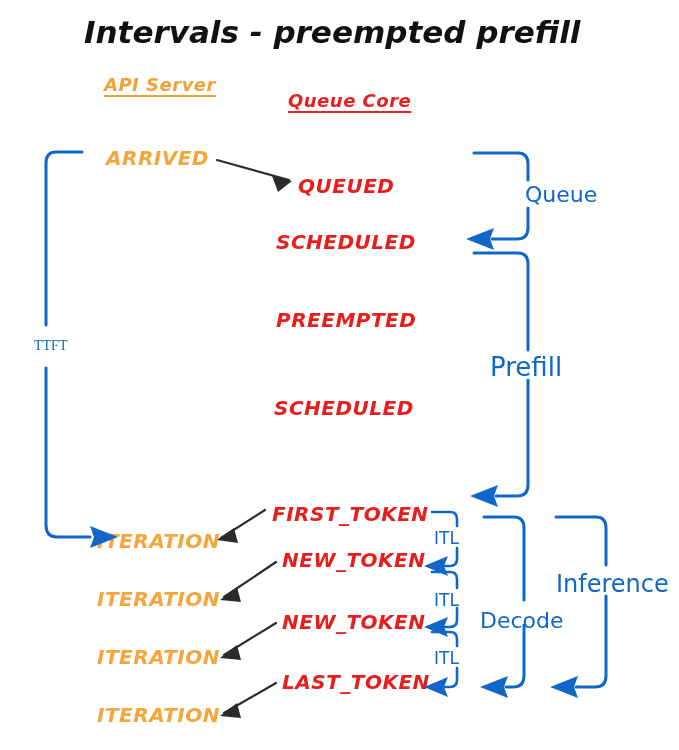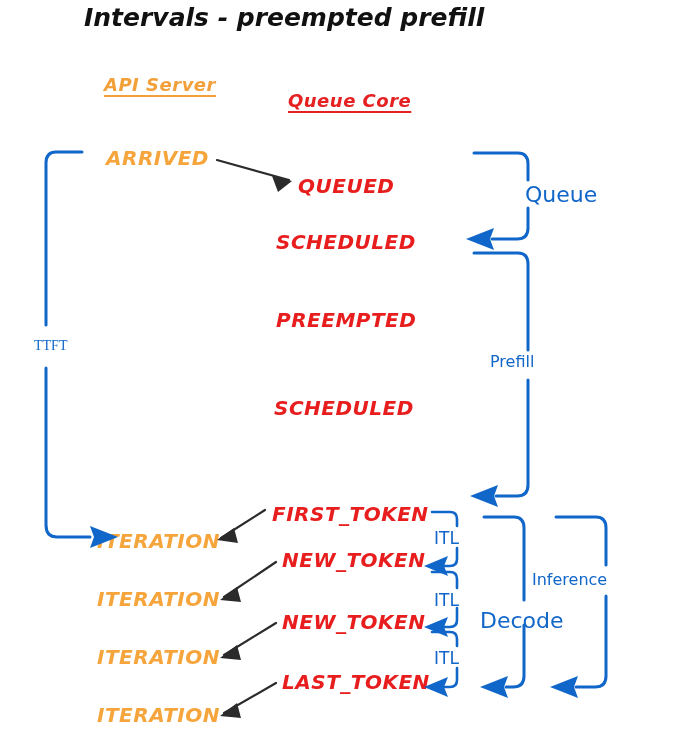--- a/index.html
+++ b/index.html
@@ -12,22 +12,22 @@
   }
   .hand{
     font-family:"DejaVu Sans", sans-serif;
     font-style:italic;
     font-weight:bold;
     letter-spacing:.5px;
     white-space:nowrap;
     position:absolute;
   }
   #title{
-    left:84px; top:3px;
-    font-size:25px;
+    left:84px; top:14px;
+    font-size:31px;
     color:#111111;
     letter-spacing:0px;
   }
   .col-head{
     font-size:18px;
     text-decoration:underline;
     text-underline-offset:4px;
     text-decoration-thickness:2px;
   }
   #head-api{ left:104px; top:74px; color:#F2A03A; }
@@ -39,23 +39,23 @@
   .blue-lbl{
     position:absolute;
     font-family:"DejaVu Sans", sans-serif;
     font-style:normal;
     font-weight:normal;
     color:#1166C9;
     white-space:nowrap;
   }
   #lbl-ttft{ left:34px; top:338px; font-size:14px;font-family:Liberation Serif, serif; }
   #lbl-queue{ left:484px; top:182px; font-size:22px;margin-left:41px; }
-  #lbl-prefill{ left:490px; top:352px; font-size:16px; }
+  #lbl-prefill{ left:490px; top:352px; font-size:26px; }
   #lbl-decode{ left:480px; top:608px; font-size:22px; }
-  #lbl-inference{ left:532px; top:570px; font-size:16px; }
+  #lbl-inference{ left:556px; top:570px; font-size:24px; }
   .lbl-itl{ font-size:17px; }
   #lbl-itl-1{ left:434px; top:528px; }
   #lbl-itl-2{ left:434px; top:590px; }
   #lbl-itl-3{ left:434px; top:648px; }
 
   svg.layer{
     position:absolute;left:0;top:0;width:679px;height:750px;
     pointer-events:none;
   }
   .blue-stroke{ fill:none; stroke:#1166C9; stroke-width:3; stroke-linecap:round; }

